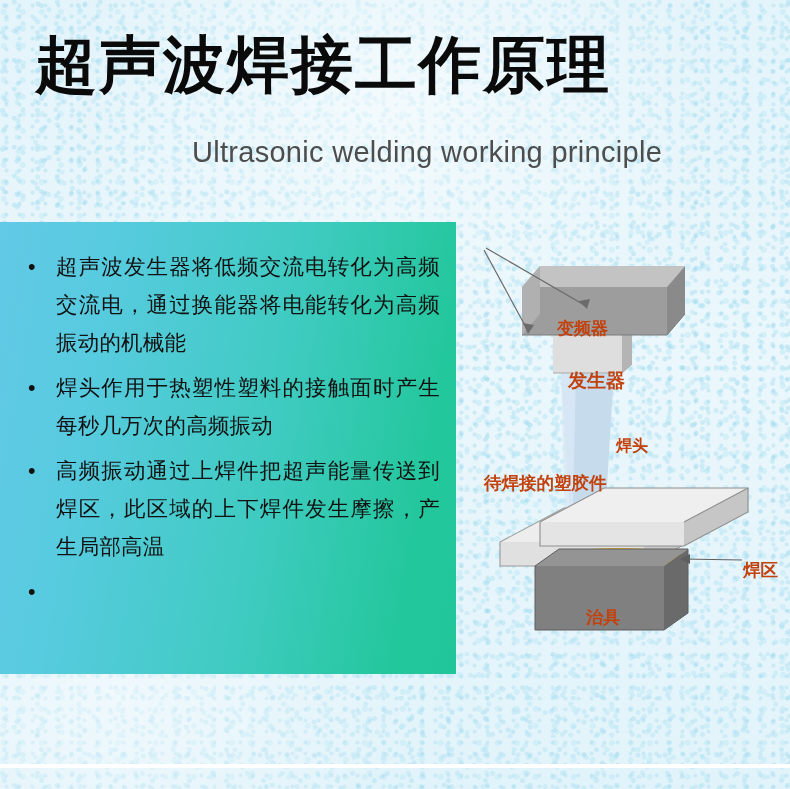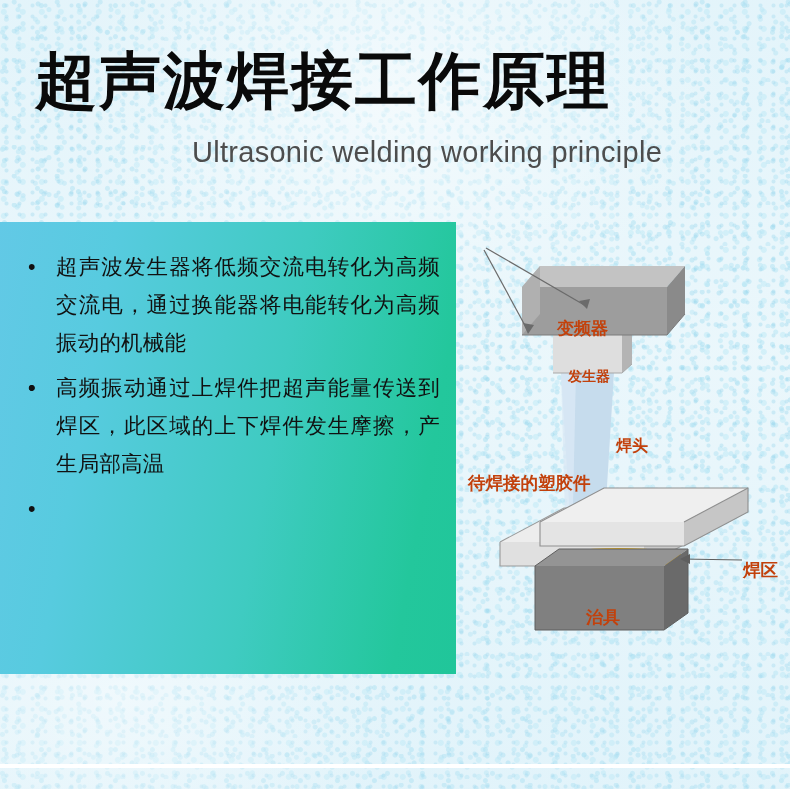--- a/index.html
+++ b/index.html
@@ -39,21 +39,21 @@
     background:
       radial-gradient(ellipse 60% 45% at 50% 12%, rgba(255,255,255,.55), transparent 70%),
       radial-gradient(ellipse 50% 40% at 15% 88%, rgba(255,255,255,.45), transparent 70%),
       linear-gradient(180deg, rgba(216,240,249,.35) 0%, rgba(240,250,253,.2) 45%, rgba(214,239,249,.4) 100%);
   }
   
   #bottom-line{position:absolute;left:0;top:764px;width:790px;height:4px;background:#ffffff;}
 
   
   #title{
-    position:absolute;left:0;top:42px;width:646px;text-align:center;
+    position:absolute;left:0;top:26px;width:646px;text-align:center;
     font-family:"DejaVu Serif","Liberation Serif",serif;
     font-weight:700;font-size:62px;line-height:78px;letter-spacing:2px;
     color:#0a0a0a;white-space:nowrap;
   }
   #subtitle{
     position:absolute;left:0;top:133px;width:790px;text-align:center;
     font-size:29px;line-height:38px;color:#4d4d4d;letter-spacing:.3px;white-space:nowrap;padding-left:32px;
   }
 
   
@@ -73,23 +73,23 @@
   }
 
   
   #diagram{position:absolute;left:456px;top:222px;width:334px;height:452px;}
   #diagram svg{display:block;}
   .lbl{
     position:absolute;font-family:"DejaVu Serif","Liberation Serif",serif;
     font-weight:700;color:#c2410c;white-space:nowrap;
   }
   #lbl-converter{left:557px;top:317px;font-size:17px;}
-  #lbl-generator{left:568px;top:368px;font-size:14px;}
+  #lbl-generator{left:568px;top:368px;font-size:19px;}
   #lbl-horn{left:616px;top:436px;font-size:16px;}
-  #lbl-parts{left:468px;top:471px;font-size:17.5px;}
+  #lbl-parts{left:484px;top:471px;font-size:17.5px;}
   #lbl-jig{left:586px;top:606px;font-size:17px;}
   #lbl-weldzone{left:743px;top:558px;font-size:17.5px;}
 </style>
 </head>
 <body>
 
 <div id="bg">
   <div class="tex"></div>
   <div class="tex2"></div>
   <div class="wash"></div>
@@ -100,20 +100,21 @@
 <div id="subtitle">Ultrasonic welding working principle</div>
 
 <div id="panel">
   <ul id="bullets">
     <li>
       <span class="dot">•</span>
       <span>超声波发生器将低频交流电转化为高频交流电，通过换能器将电能转化为高频振动的机械能</span>
     </li>
     <li>
       <span class="dot">•</span>
+      <span>焊头作用于热塑性塑料的接触面时产生每秒几万次的高频振动</span>
     </li>
     <li>
       <span class="dot">•</span>
       <span>高频振动通过上焊件把超声能量传送到焊区，此区域的上下焊件发生摩擦，产生局部高温</span>
     </li>
     <li>
       <span class="dot">•</span>
     </li>
   </ul>
 </div>

